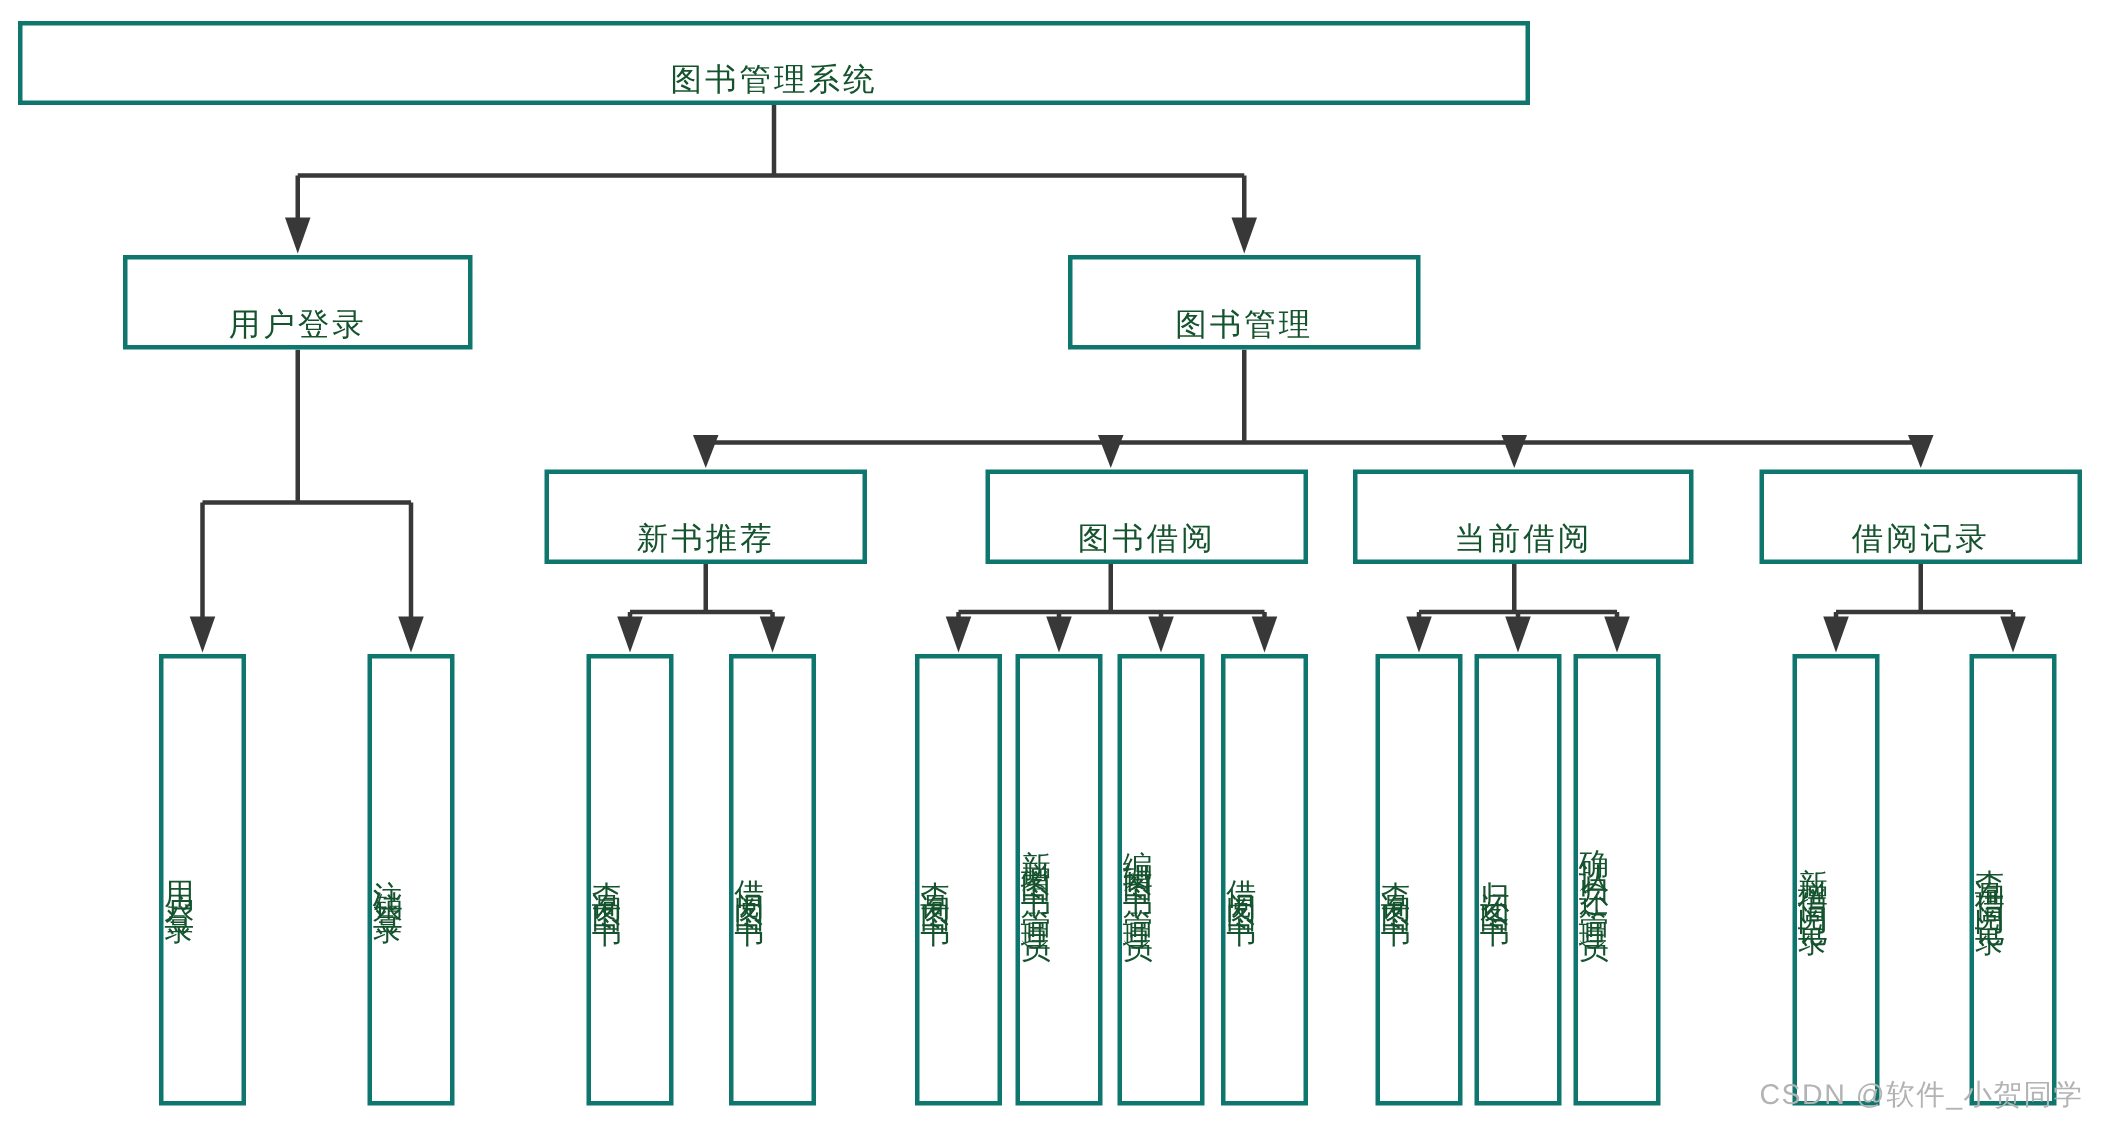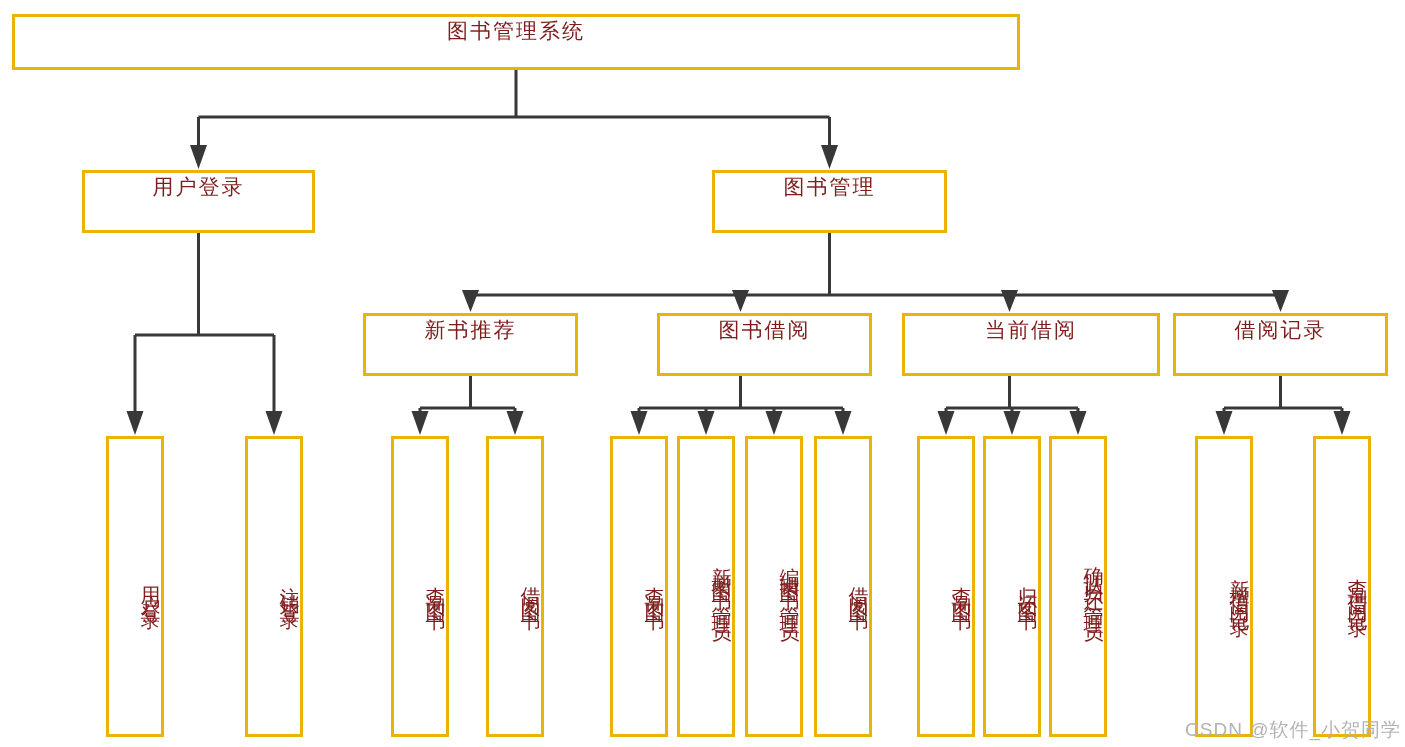--- a/index.html
+++ b/index.html
@@ -3,34 +3,34 @@
 <meta charset="utf-8">
 <style>
   html,body { margin:0; padding:0; background:#ffffff; }
   #stage {
     position:relative; width:1405px; height:747px; background:#ffffff;
     font-family:"Liberation Sans", sans-serif; color:#333333; overflow:hidden;
   }
   #wires { position:absolute; left:0; top:0; width:1405px; height:747px; }
   .box {
     position:absolute; box-sizing:border-box;
-    border:3px solid #eab308; background:#ffffff;
-    display:flex; align-items:flex-start; justify-content:center;
-    font-size:21px; color:#7f1d1d; letter-spacing:2px;
+    border:3px solid #0f766e; background:#ffffff;
+    display:flex; align-items:flex-end; justify-content:center;
+    font-size:21px; color:#14532d; letter-spacing:2px;
     z-index:2;
   }
   .box.v {
     writing-mode:vertical-rl;
     font-size:20px; letter-spacing:8px;
     line-height:1;
     text-align:center;
   }
   .box.v span { display:block; }
   #watermark {
-    position:absolute; right:4px; bottom:4px;
+    position:absolute; right:16px; bottom:4px;
     font-size:19px; letter-spacing:1px; color:#b3b3b3;
     z-index:5; white-space:nowrap;
   }
 </style>
 </head>
 <body>
 
 <div id="stage">
 
   <svg id="wires" viewBox="0 0 1405 747" xmlns="http://www.w3.org/2000/svg">
@@ -83,21 +83,21 @@
   <div class="box" style="left:363px;top:313px;width:215px;height:63px">
     <span>新书推荐</span>
   </div>
 
   <div class="box" style="left:712px;top:170px;width:235px;height:63px">
     <span>图书管理</span>
   </div>
   <div class="box" style="left:657px;top:313px;width:215px;height:63px">
     <span>图书借阅</span>
   </div>
-  <div class="box" style="left:902px;top:313px;width:258px;height:63px">
+  <div class="box" style="left:902px;top:313px;width:227px;height:63px">
     <span>当前借阅</span>
   </div>
   <div class="box" style="left:1173px;top:313px;width:215px;height:63px">
     <span>借阅记录</span>
   </div>
 
   <div class="box v" style="left:106px;top:436px;width:58px;height:301px">
     <span>用户登录</span>
   </div>
   <div class="box v" style="left:245px;top:436px;width:58px;height:301px">

